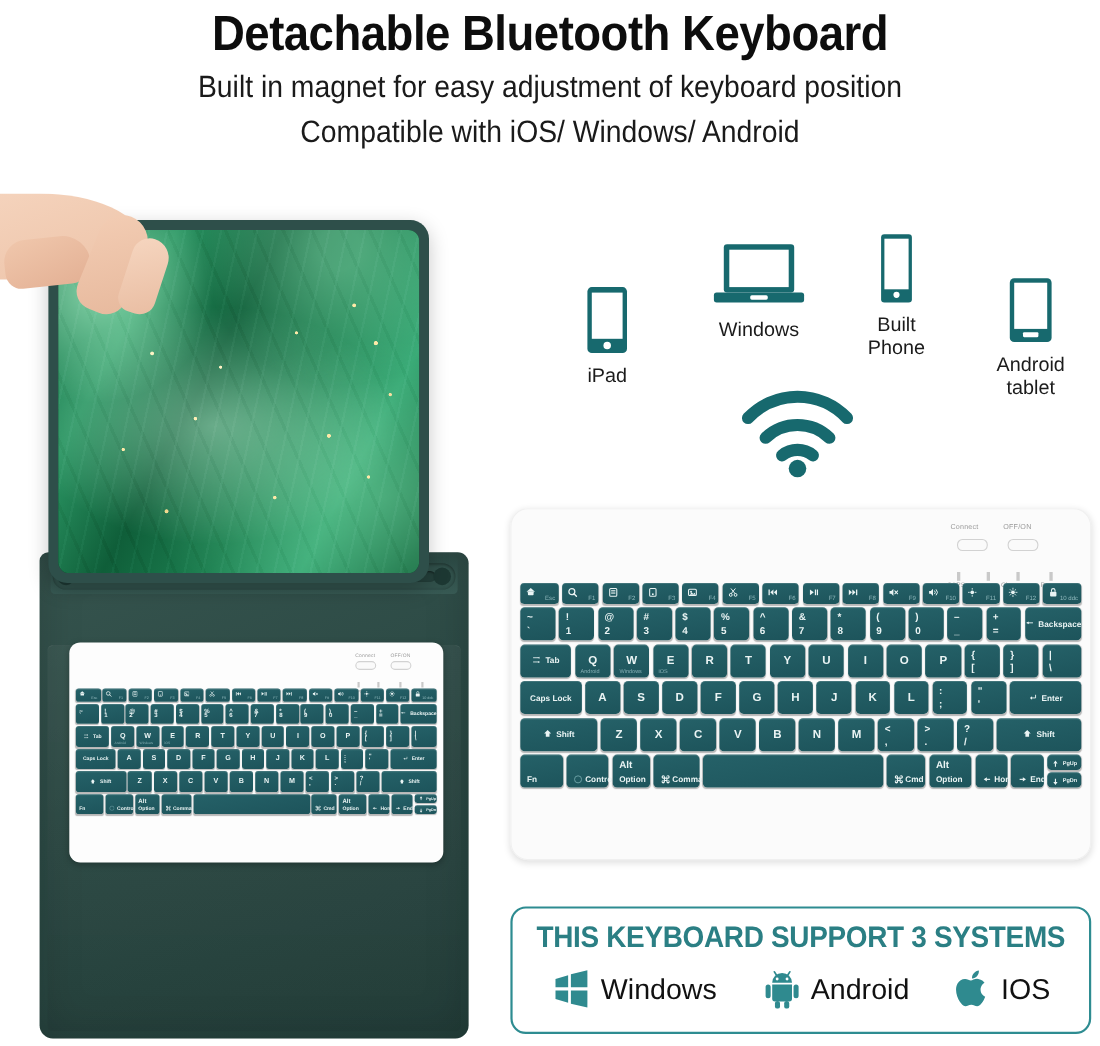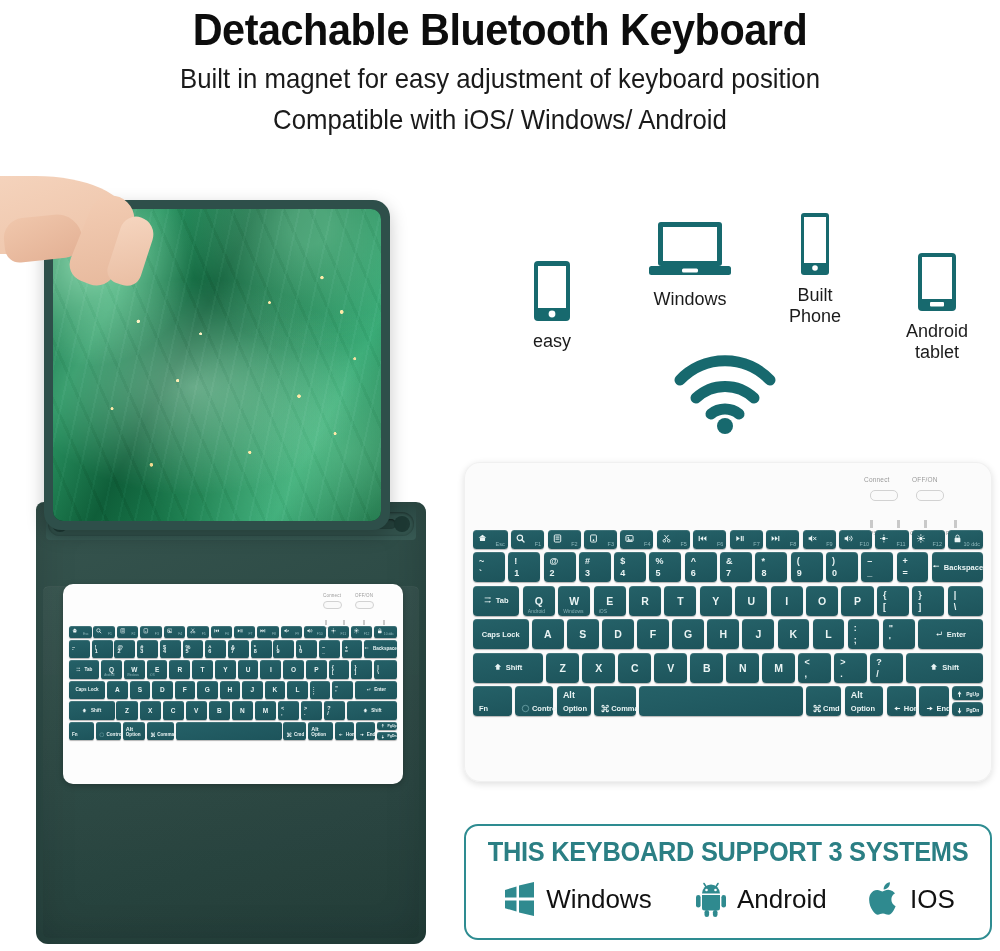--- a/index.html
+++ b/index.html
@@ -627,21 +627,21 @@
 </div>
 
 <div class="devices" style="left:470px;">
 
   <div class="dev" style="left:42px;top:70px;width:80px;">
     <svg width="42" height="62" viewBox="0 0 42 62">
       <rect x="3" y="1" width="36" height="60" rx="4" fill="#17696e"></rect>
       <rect x="7" y="6" width="28" height="42" fill="#ffffff"></rect>
       <circle cx="21" cy="54" r="3.4" fill="#ffffff"></circle>
     </svg>
-    <div class="lbl">easy</div>
+    <div class="lbl">iPad</div>
   </div>
 
   <div class="dev" style="left:160px;top:30px;width:120px;">
     <svg width="84" height="60" viewBox="0 0 84 60">
       <rect x="10" y="2" width="64" height="44" rx="3" fill="#17696e"></rect>
       <rect x="15" y="7" width="54" height="34" fill="#ffffff"></rect>
       <rect x="1" y="46" width="82" height="9" rx="2.5" fill="#17696e"></rect>
       <rect x="34" y="48.5" width="16" height="4" rx="1.5" fill="#ffffff"></rect>
     </svg>
     <div class="lbl">Windows</div>

